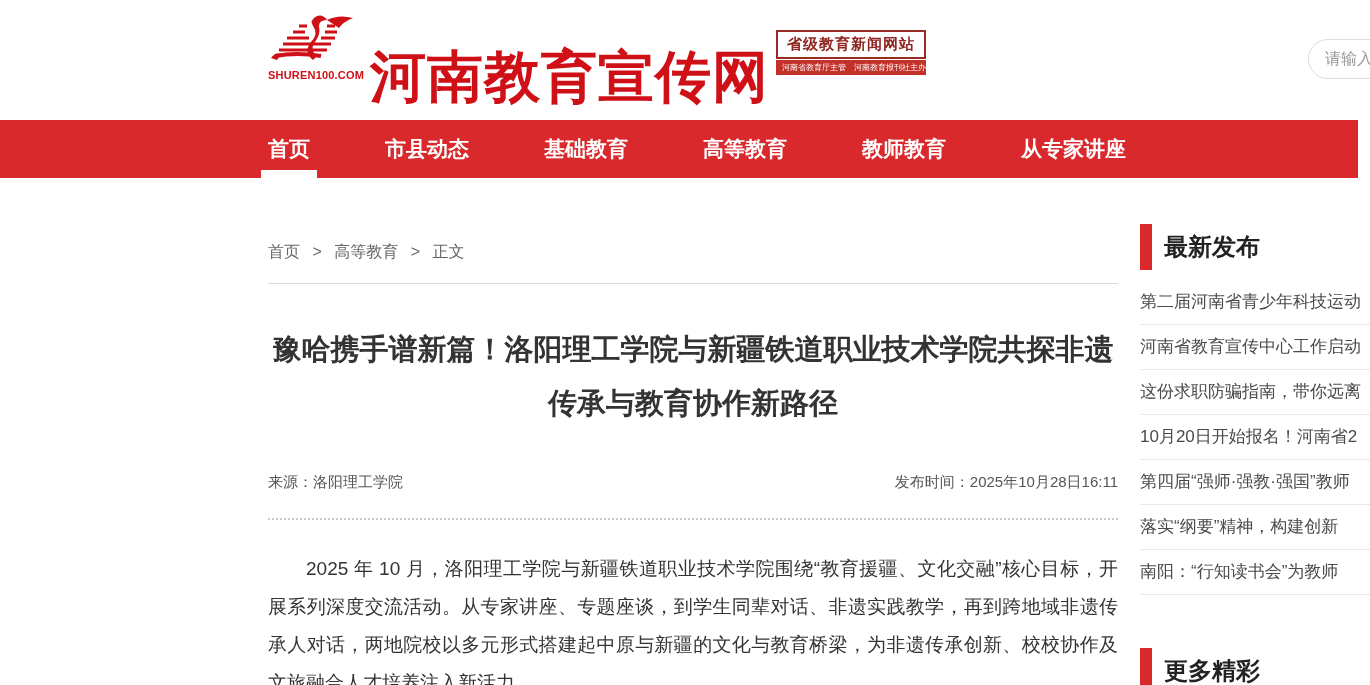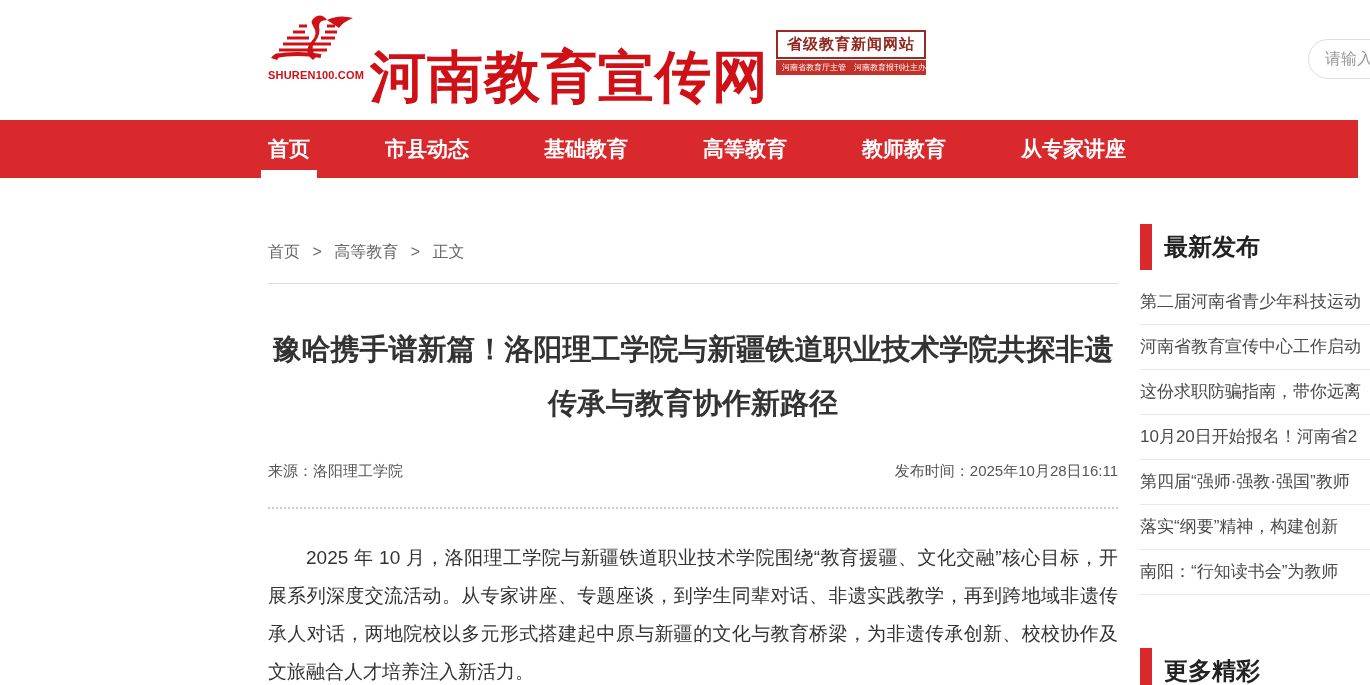--- a/index.html
+++ b/index.html
@@ -36,21 +36,21 @@
 
   
   .content { position:relative; width:1370px; height:507px; }
   .main-col { position:absolute; left:268px; top:16px; width:850px; }
   .breadcrumb { margin-top:48px; font-size:16px; color:#666; }
   .breadcrumb a { color:#666; text-decoration:none; cursor:pointer; }
   .crumb-sep { margin:0 8px; color:#666; }
   .rule-solid { margin-top:20px; border-top:1px solid #dcdcdc; }
   .article-title { margin-top:38px; font-size:29px; line-height:54px; font-weight:bold;
     color:#333; text-align:center; }
-  .meta-row { margin-top:32px; display:flex; justify-content:space-between;
+  .meta-row { margin-top:43px; display:flex; justify-content:space-between;
     font-size:15px; color:#555;gap:8px; }
   .rule-dotted { margin-top:26px; border-top:2px dotted #ccc; }
   .article-body { margin-top:30px; font-size:19px; line-height:38px; color:#333;
     text-align:justify; }
   .article-body p { text-indent:2em; }
 
   
   .sidebar { position:absolute; left:1140px; top:46px; width:250px; }
   .sec-head { display:flex; align-items:center; height:46px; }
   .sec-bar { width:12px; height:46px; background:#d9292d; flex:0 0 auto; }

